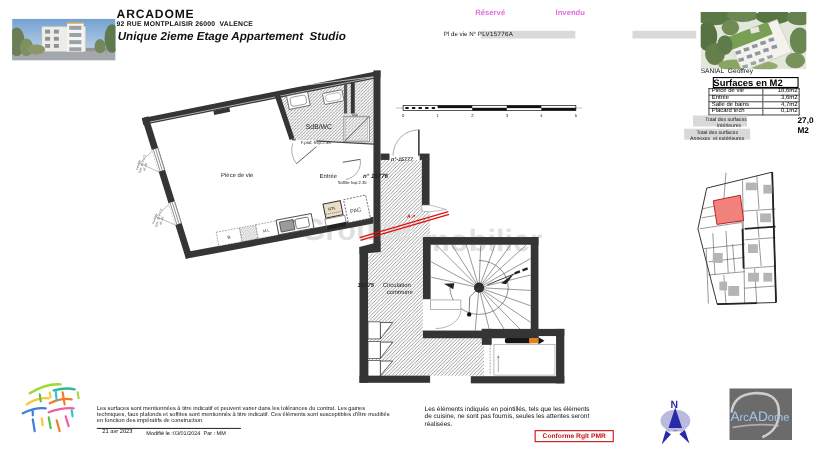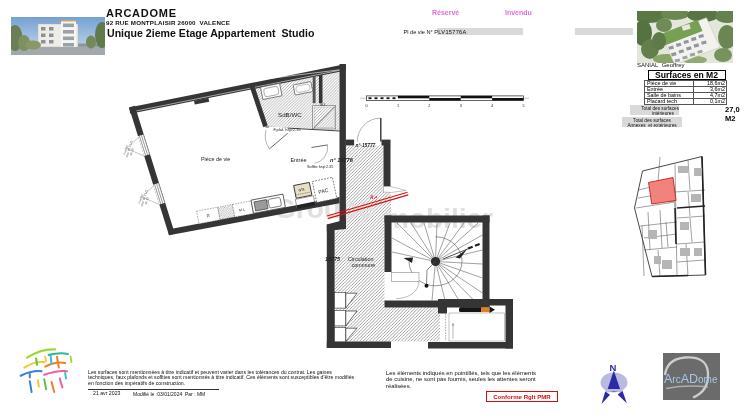--- a/index.html
+++ b/index.html
@@ -298,21 +298,21 @@
   <ellipse cx="13" cy="26" rx="6" ry="8" fill="#7d905f"></ellipse>
   <ellipse cx="91" cy="18" rx="7" ry="13" fill="#5f7b4e"></ellipse>
   <ellipse cx="80" cy="25" rx="5" ry="6.5" fill="#75885c"></ellipse>
   <ellipse cx="22" cy="28" rx="8" ry="4.5" fill="#8a9868"></ellipse>
 </svg>
 
 <div class="abs" style="left:106px;top:6.5px;font-size:11px;font-weight:bold;letter-spacing:0.75px;color:#111;">ARCADOME</div>
 
 <div class="abs" style="left:106px;top:18.5px;font-size:6.2px;font-weight:bold;letter-spacing:0.2px;color:#111;">92 RUE MONTPLAISIR 26000&nbsp;&nbsp;VALENCE</div>
 
-<div class="abs" style="left:107px;top:26.7px;font-size:10.6px;font-weight:bold;color:#111;">Unique 2ieme Etage Appartement&nbsp;&nbsp;Studio</div>
+<div class="abs" style="left:107px;top:26.7px;font-size:10.6px;font-weight:bold;font-style:italic;color:#111;">Unique 2ieme Etage Appartement&nbsp;&nbsp;Studio</div>
 
 <div class="abs" style="left:432px;top:9px;font-size:7px;font-weight:bold;color:#e36de0;">Réservé</div>
 
 <div class="abs" style="left:505px;top:9px;font-size:7px;font-weight:bold;color:#e36de0;">Invendu</div>
 
 <div class="abs" style="left:437px;top:28.3px;width:86px;height:7.2px;background:#d9d9d9;"></div>
 <div class="abs" style="left:575px;top:28.3px;width:58px;height:7.2px;background:#d9d9d9;"></div>
 <div class="abs" style="left:403.5px;top:28.8px;font-size:5.6px;color:#111;">Pl de vie N° <span style="letter-spacing:0.3px">PLV15776A</span></div>
 
 <svg class="abs" style="left:637px;top:11px" width="96" height="52" viewBox="0 0 96 52">
@@ -346,21 +346,21 @@
     <rect x="33" y="45" width="5" height="3" fill="#9aa2aa"></rect>
     <rect x="41" y="44" width="5" height="3" fill="#9aa2aa"></rect>
     <rect x="49" y="43" width="5" height="3" fill="#9aa2aa"></rect>
     <rect x="57" y="42" width="5" height="3" fill="#9aa2aa"></rect>
   </g>
   <ellipse cx="22" cy="30" rx="7" ry="9" fill="#5e7b49"></ellipse>
 </svg>
 
 <div class="abs" style="left:637px;top:62.3px;font-size:6px;color:#111;">SANIAL&nbsp;&nbsp;Geoffrey</div>
 
-<div class="abs" style="left:647.5px;top:69.8px;width:76px;height:8.2px;border:1.1px solid #000;background:#fff;font-size:8.6px;font-weight:bold;color:#000;text-align:center;line-height:8.6px;">Surfaces en M2</div>
+<div class="abs" style="left:647.5px;top:69.8px;width:76px;height:8.2px;border:1.1px solid #000;background:#fff;font-size:8.6px;font-weight:bold;color:#000;text-align:left;line-height:8.6px;">Surfaces en M2</div>
 
 <table class="abs" style="left:644px;top:80.2px;width:83px;border-collapse:collapse;font-size:5.4px;line-height:5px;color:#000;">
   <tbody>
       <tr>
         <td style="border:0.6px solid #555;height:4.6px;padding:0 0 0 2px;">Pièce de vie</td>
         <td style="border:0.6px solid #555;width:31px;text-align:right;padding:0 1px 0 0;">18,6m2</td>
       </tr>
   <tr>
         <td style="border:0.6px solid #555;height:4.6px;padding:0 0 0 2px;">Entrée</td>
         <td style="border:0.6px solid #555;text-align:right;padding:0 1px 0 0;">3,6m2</td>

